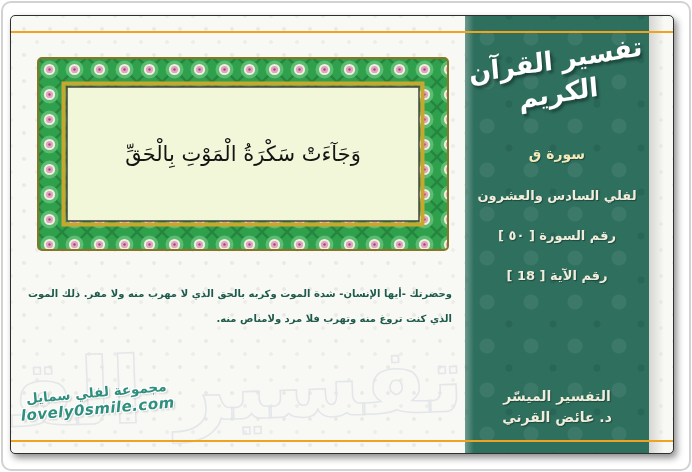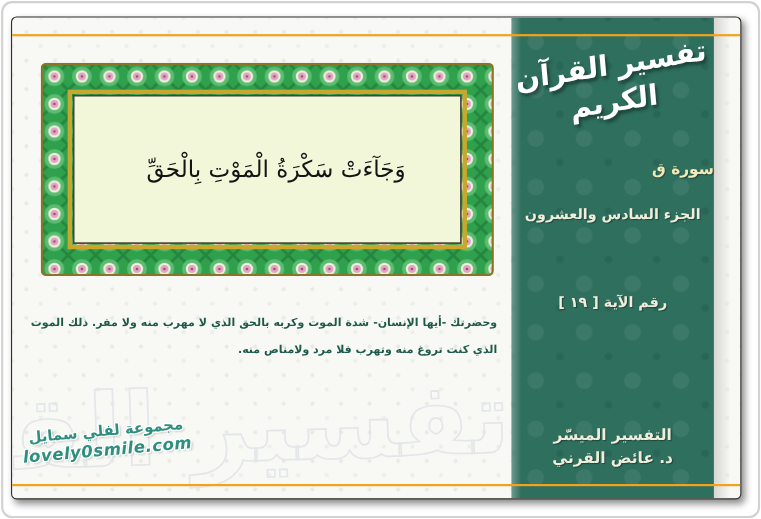--- a/index.html
+++ b/index.html
@@ -51,33 +51,33 @@
     font-size:26px;font-weight:bold;color:#ffffff;line-height:1.25;
     transform:rotate(-9deg) skewX(-4deg);
     text-shadow:2px 3px 3px rgba(0,0,0,0.40);
     direction:rtl;
   }
   .sb-row{
     position:absolute;left:0;width:100%;direction:rtl;
     font-size:13px;font-weight:bold;letter-spacing:0;
     text-shadow:1px 1px 1px rgba(0,0,0,0.35);
   }
-  .sb-surah{top:130px;color:#f4e9b8;font-size:14px;text-align:right;}
+  .sb-surah{top:130px;color:#f4e9b8;font-size:14px;}
   .sb-juz{top:172px;}
   .sb-surah-no{top:212px;}
   .sb-ayah-no{top:252px;}
   .sb-source{top:372px;font-size:14px;}
   .sb-author{top:393px;font-size:14px;}
   
   .verse-frame{position:absolute;left:26px;top:41px;width:412px;height:194px;z-index:2;}
   .verse-text{
     position:absolute;left:30px;top:30px;width:352px;height:134px;
     display:flex;flex-direction:column;align-items:center;justify-content:center;
     gap:7px;direction:rtl;color:#141414;
-    font-size:21px;line-height:1.55;font-weight:500;text-align:center;padding-left:8px;
+    font-size:21px;line-height:1.55;font-weight:500;text-align:center;
   }
   
   .tafsir{
     position:absolute;left:17px;top:266px;width:424px;z-index:2;
     direction:rtl;text-align:justify;
     color:#1d5a4b;font-size:10px;font-weight:bold;line-height:24.5px;
   }
   
   .ghost{
     position:absolute;left:-12px;top:318px;width:465px;height:118px;overflow:hidden;
@@ -106,22 +106,23 @@
 <div class="outer-border"></div>
 
 <div class="card">
 
   <div class="ghost">تفسير القرآن</div>
 
   <div class="sidebar">
     <div class="sidebar-edge-highlight"></div>
     <div class="sb-title">تفسير القرآن الكريم</div>
     <div class="sb-row sb-surah">سورة ق</div>
-    <div class="sb-row sb-juz">الجزء السادس والعشرون</div>
-    <div class="sb-row sb-ayah-no">رقم الآية [ ١٩ ]</div>
+    <div class="sb-row sb-juz">لفلي السادس والعشرون</div>
+    <div class="sb-row sb-surah-no">رقم السورة [ ٥٠ ]</div>
+    <div class="sb-row sb-ayah-no">رقم الآية [ 18 ]</div>
     <div class="sb-row sb-author">د. عائض القرني</div>
     <div class="sb-row sb-source">التفسير الميسّر</div>
   </div>
   <div class="sidebar-shadow"></div>
 
   <div class="verse-frame">
     <svg width="412" height="194" viewBox="0 0 412 194" aria-hidden="true">
       <defs>
         <pattern id="orn" width="25" height="25" patternUnits="userSpaceOnUse">
           <rect width="25" height="25" fill="#2fa04c"></rect>

